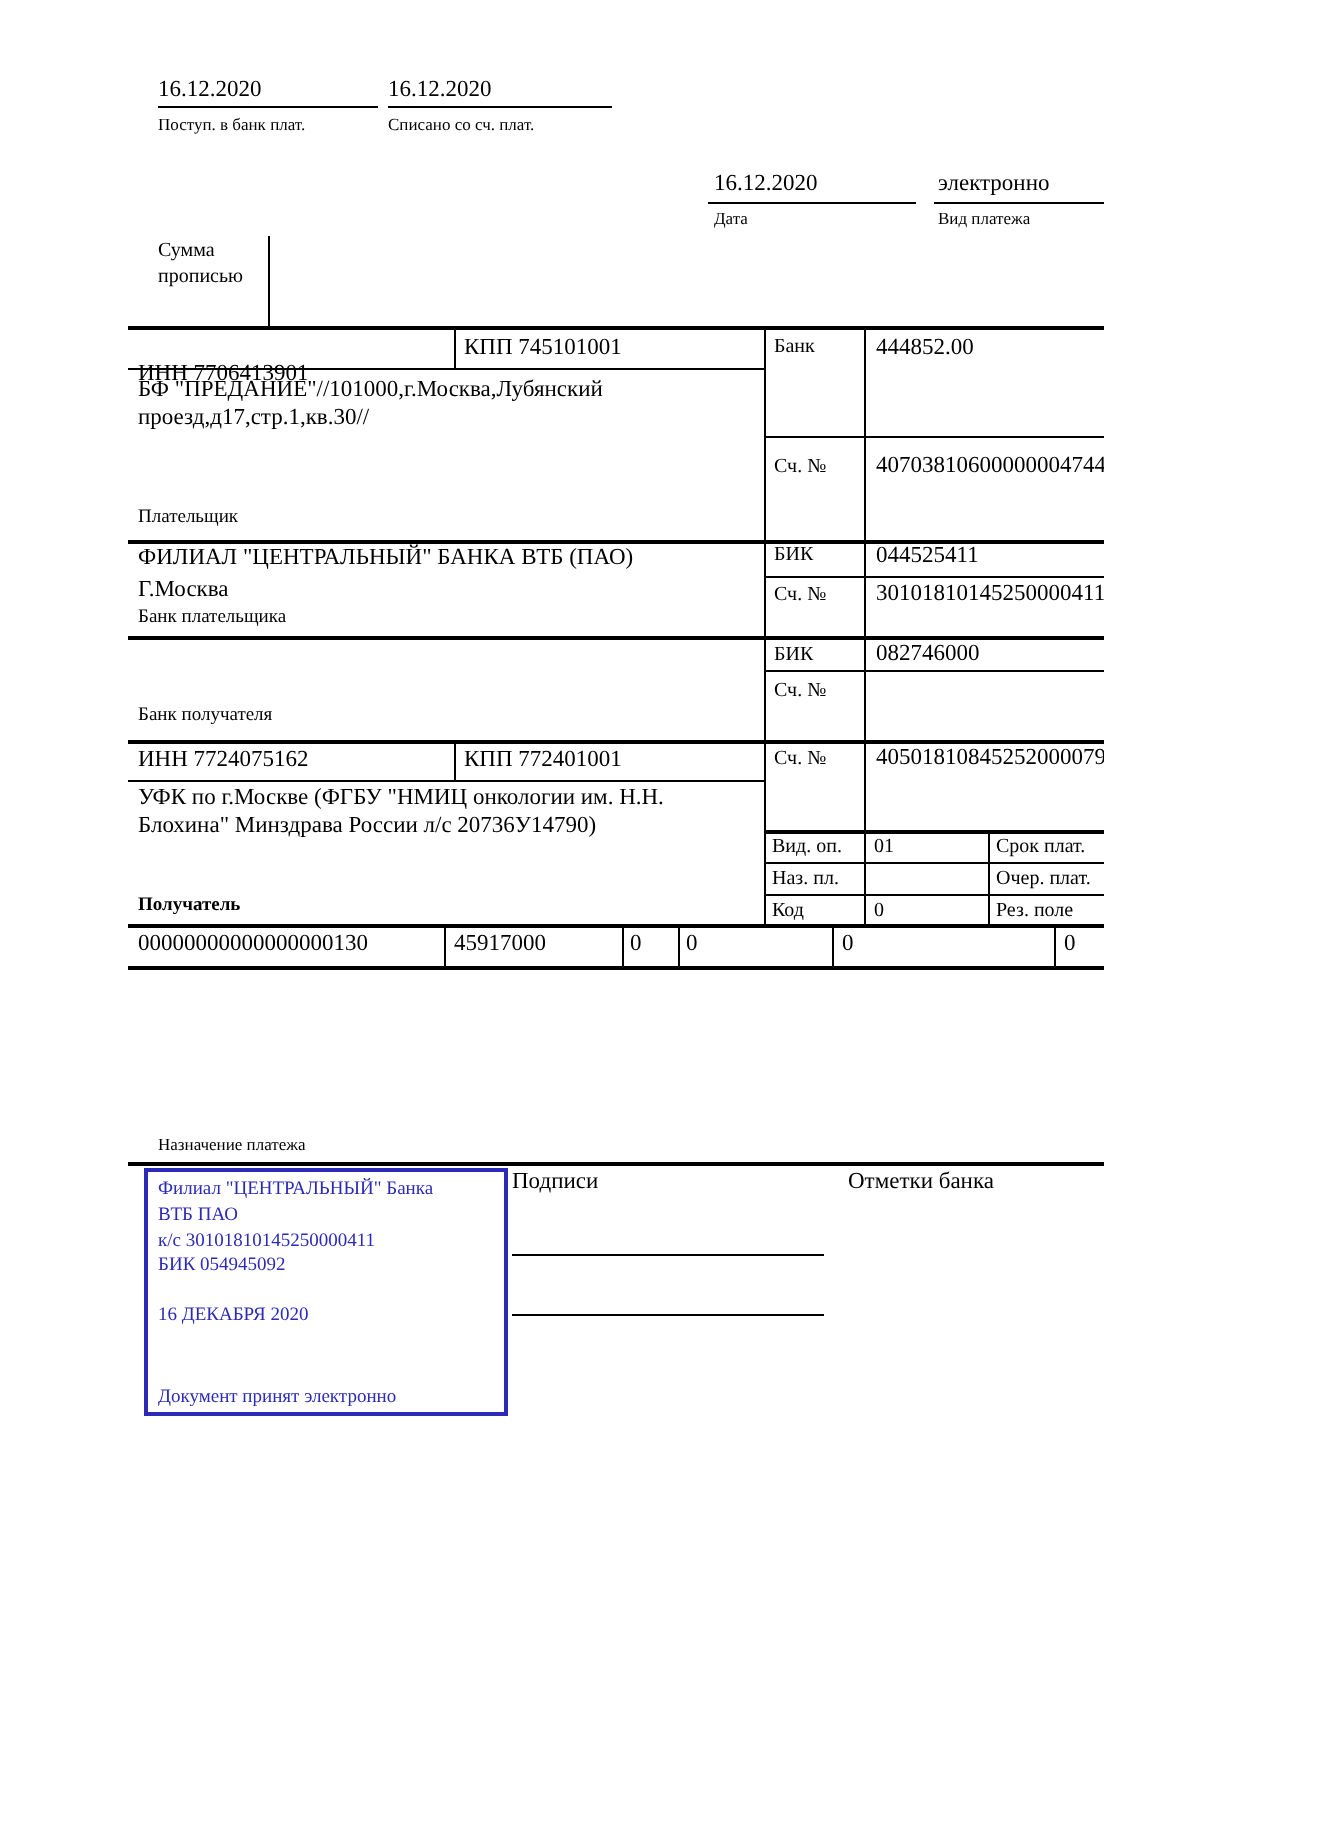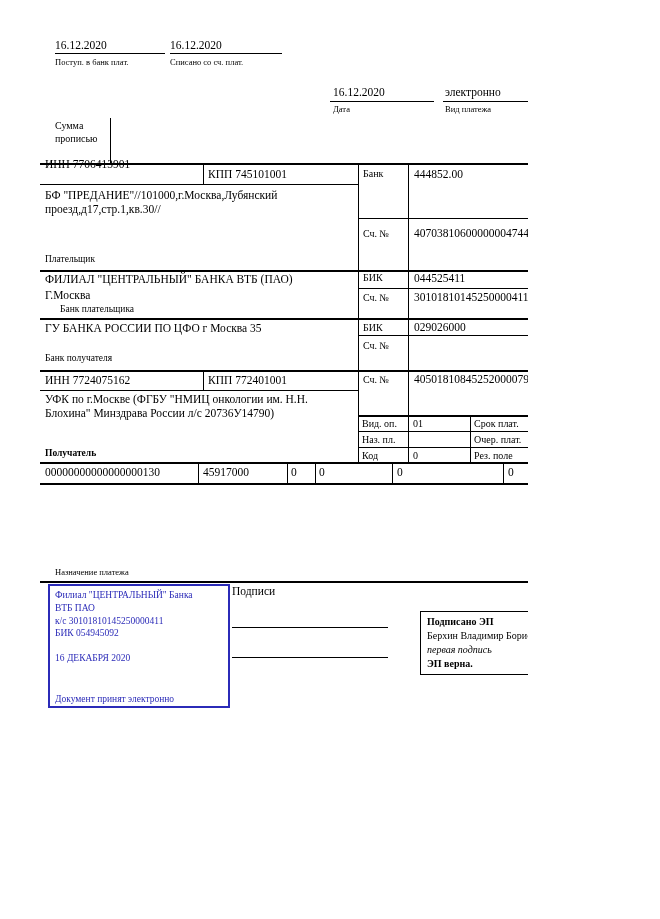--- a/index.html
+++ b/index.html
@@ -1,17 +1,17 @@
 <!DOCTYPE html>
 <html><head>
 <meta charset="utf-8">
 <style>
   html,body{margin:0;padding:0;background:#fff;}
   .page{position:relative;width:528px;height:919px;background:#ffffff;overflow:hidden;
-        font-family:"Liberation Serif", serif;color:#000;}
+        font-family:"Liberation Serif", serif;color:#000;margin-left:24px;}
   .t{position:absolute;font-size:11.5px;line-height:1.25;white-space:nowrap;}
   .wrap{white-space:normal;}
   .small{font-size:8.5px;}
   .lbl9{font-size:9.5px;}
   .lbl{font-size:10px;}
   .hl{position:absolute;background:#000;height:1px;}
   .vl{position:absolute;background:#000;width:1px;}
   .thick{height:2px;}
   .box{position:absolute;border:1px solid #000;box-sizing:border-box;}
   .title{font-family:"Liberation Sans", sans-serif;font-weight:bold;font-size:12px;}
@@ -76,40 +76,39 @@
   <div class="vl" style="left:203px;top:370px;height:20px;"></div>
   <div class="vl" style="left:470px;top:415px;height:47px;"></div>
   <div class="vl" style="left:533px;top:415px;height:47px;"></div>
   <div class="vl" style="left:198px;top:462px;height:21px;"></div>
   <div class="vl" style="left:287px;top:462px;height:21px;"></div>
   <div class="vl" style="left:315px;top:462px;height:21px;"></div>
   <div class="vl" style="left:392px;top:462px;height:21px;"></div>
   <div class="vl" style="left:503px;top:462px;height:21px;"></div>
   <div class="vl" style="left:582px;top:462px;height:21px;"></div>
 
-  <div class="t" style="left:45px;top:157px;">ИНН 7706413901</div>
+  <div class="t" style="left:45px;top:180px;">ИНН 7706413901</div>
   <div class="t" style="left:208px;top:167px;">КПП 745101001</div>
   <div class="t lbl" style="left:363px;top:168px;">Банк</div>
   <div class="t" style="left:414px;top:167px;">444852.00</div>
   <div class="t wrap" style="left:45px;top:188px;width:283px;">БФ "ПРЕДАНИЕ"//101000,г.Москва,Лубянский проезд,д17,стр.1,кв.30//</div>
   <div class="t lbl" style="left:363px;top:228px;">Сч. №</div>
   <div class="t" style="left:414px;top:226px;">40703810600000004744</div>
   <div class="t lbl9" style="left:45px;top:254px;">Плательщик</div>
 
   <div class="t" style="left:45px;top:272px;">ФИЛИАЛ "ЦЕНТРАЛЬНЫЙ" БАНКА ВТБ (ПАО)</div>
   <div class="t" style="left:45px;top:288px;">Г.Москва</div>
   <div class="t lbl" style="left:363px;top:272px;">БИК</div>
   <div class="t" style="left:414px;top:271px;">044525411</div>
   <div class="t lbl" style="left:363px;top:292px;">Сч. №</div>
   <div class="t" style="left:414px;top:290px;">30101810145250000411</div>
-  <div class="t lbl9" style="left:60px;top:304px;">Банк плательщика</div>
+  <div class="t lbl9" style="left:45px;top:304px;">Банк плательщика</div>
 
-  <div class="t" style="left:45px;top:321px;">ГУ БАНКА РОССИИ ПО ЦФО г Москва 35</div>
   <div class="t lbl" style="left:363px;top:322px;">БИК</div>
-  <div class="t" style="left:414px;top:320px;">029026000</div>
+  <div class="t" style="left:414px;top:320px;">082746000</div>
   <div class="t lbl" style="left:363px;top:340px;">Сч. №</div>
   <div class="t lbl9" style="left:45px;top:353px;">Банк получателя</div>
 
   <div class="t" style="left:45px;top:373px;">ИНН 7724075162</div>
   <div class="t" style="left:208px;top:373px;">КПП 772401001</div>
   <div class="t lbl" style="left:363px;top:374px;">Сч. №</div>
   <div class="t" style="left:414px;top:372px;">40501810845252000079</div>
   <div class="t wrap" style="left:45px;top:392px;width:300px;">УФК по г.Москве (ФГБУ "НМИЦ онкологии им. Н.Н. Блохина" Минздрава России л/с 20736У14790)</div>
   <div class="t lbl9" style="left:45px;top:448px;font-weight:bold;">Получатель</div>
 
@@ -127,33 +126,28 @@
   <div class="t" style="left:203px;top:465px;">45917000</div>
   <div class="t" style="left:291px;top:465px;">0</div>
   <div class="t" style="left:319px;top:465px;">0</div>
   <div class="t" style="left:397px;top:465px;">0</div>
   <div class="t" style="left:508px;top:465px;">0</div>
   <div class="t" style="left:587px;top:465px;">0</div>
 
   <div class="t small" style="left:55px;top:567px;">Назначение платежа</div>
 
   <div class="t center" style="left:232px;top:584px;width:158px;">Подписи</div>
+  <div class="t center" style="left:400px;top:584px;width:200px;">Отметки банка</div>
 
   <div class="stamp">
     <div>Филиал "ЦЕНТРАЛЬНЫЙ" Банка</div>
     <div>ВТБ ПАО</div>
     <div>к/с 30101810145250000411</div>
     <div>БИК 054945092</div>
     <div style="margin-top:12px;">16 ДЕКАБРЯ 2020</div>
     <div style="margin-top:28px;">Документ принят электронно</div>
   </div>
 
   <div class="hl" style="left:232px;top:627px;width:156px;"></div>
   <div class="hl" style="left:232px;top:657px;width:156px;"></div>
 
-  <div class="ep">
-    <div class="b center">Подписано ЭП</div>
-    <div>Берхин Владимир Борисович</div>
-    <div class="i">первая подпись</div>
-    <div class="b center">ЭП верна.</div>
-  </div>
 
 </div>
 
 </body></html>

